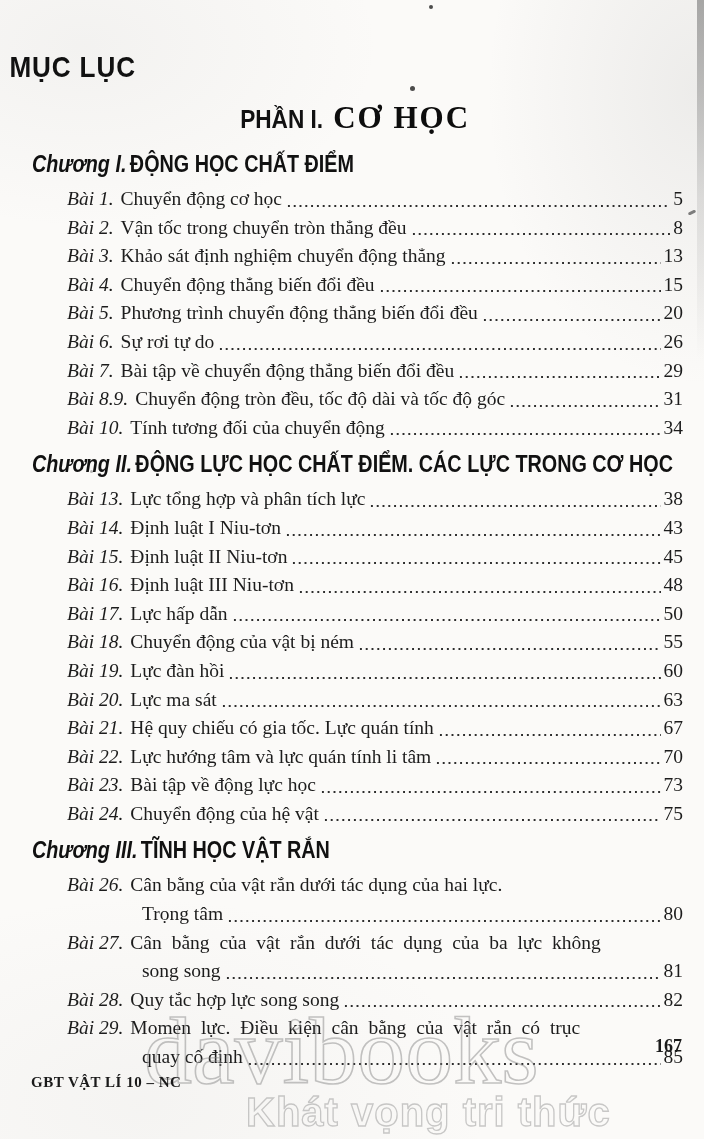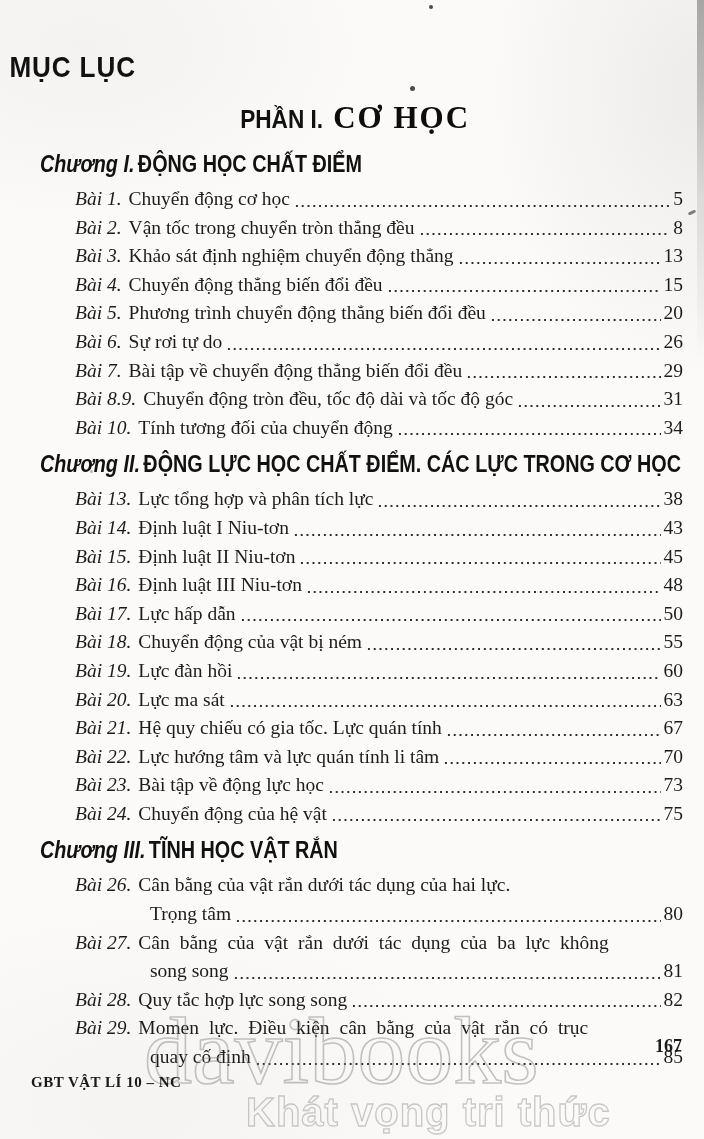--- a/index.html
+++ b/index.html
@@ -38,21 +38,21 @@
   .part-wrap{margin-top:12px;text-align:center;line-height:38px;white-space:nowrap;}
   .part-prefix{
     font-family:"Liberation Sans","DejaVu Sans",sans-serif;
     font-weight:bold;font-size:26px;color:#111;transform-origin:center;
   }
   .part-title{
     font-family:"Liberation Serif","DejaVu Serif",serif;
     font-weight:bold;font-size:31px;letter-spacing:2px;color:#0d0d0d;
   }
 
-  .content{padding:0 21px 0 40px;}
+  .content{padding:0 21px 0 32px;}
   .chap{margin:8px 0 4px 0;line-height:29px;white-space:nowrap;}
   .chap .cond{transform-origin:left center;transform:scaleX(0.86);}
   .chap-label{
     font-family:"Liberation Sans","DejaVu Sans",sans-serif;
     font-weight:bold;font-style:italic;font-size:23px;color:#111;
   }
   .chap-title{
     font-family:"Liberation Sans","DejaVu Sans",sans-serif;
     font-weight:bold;font-size:23px;color:#111;
   }

